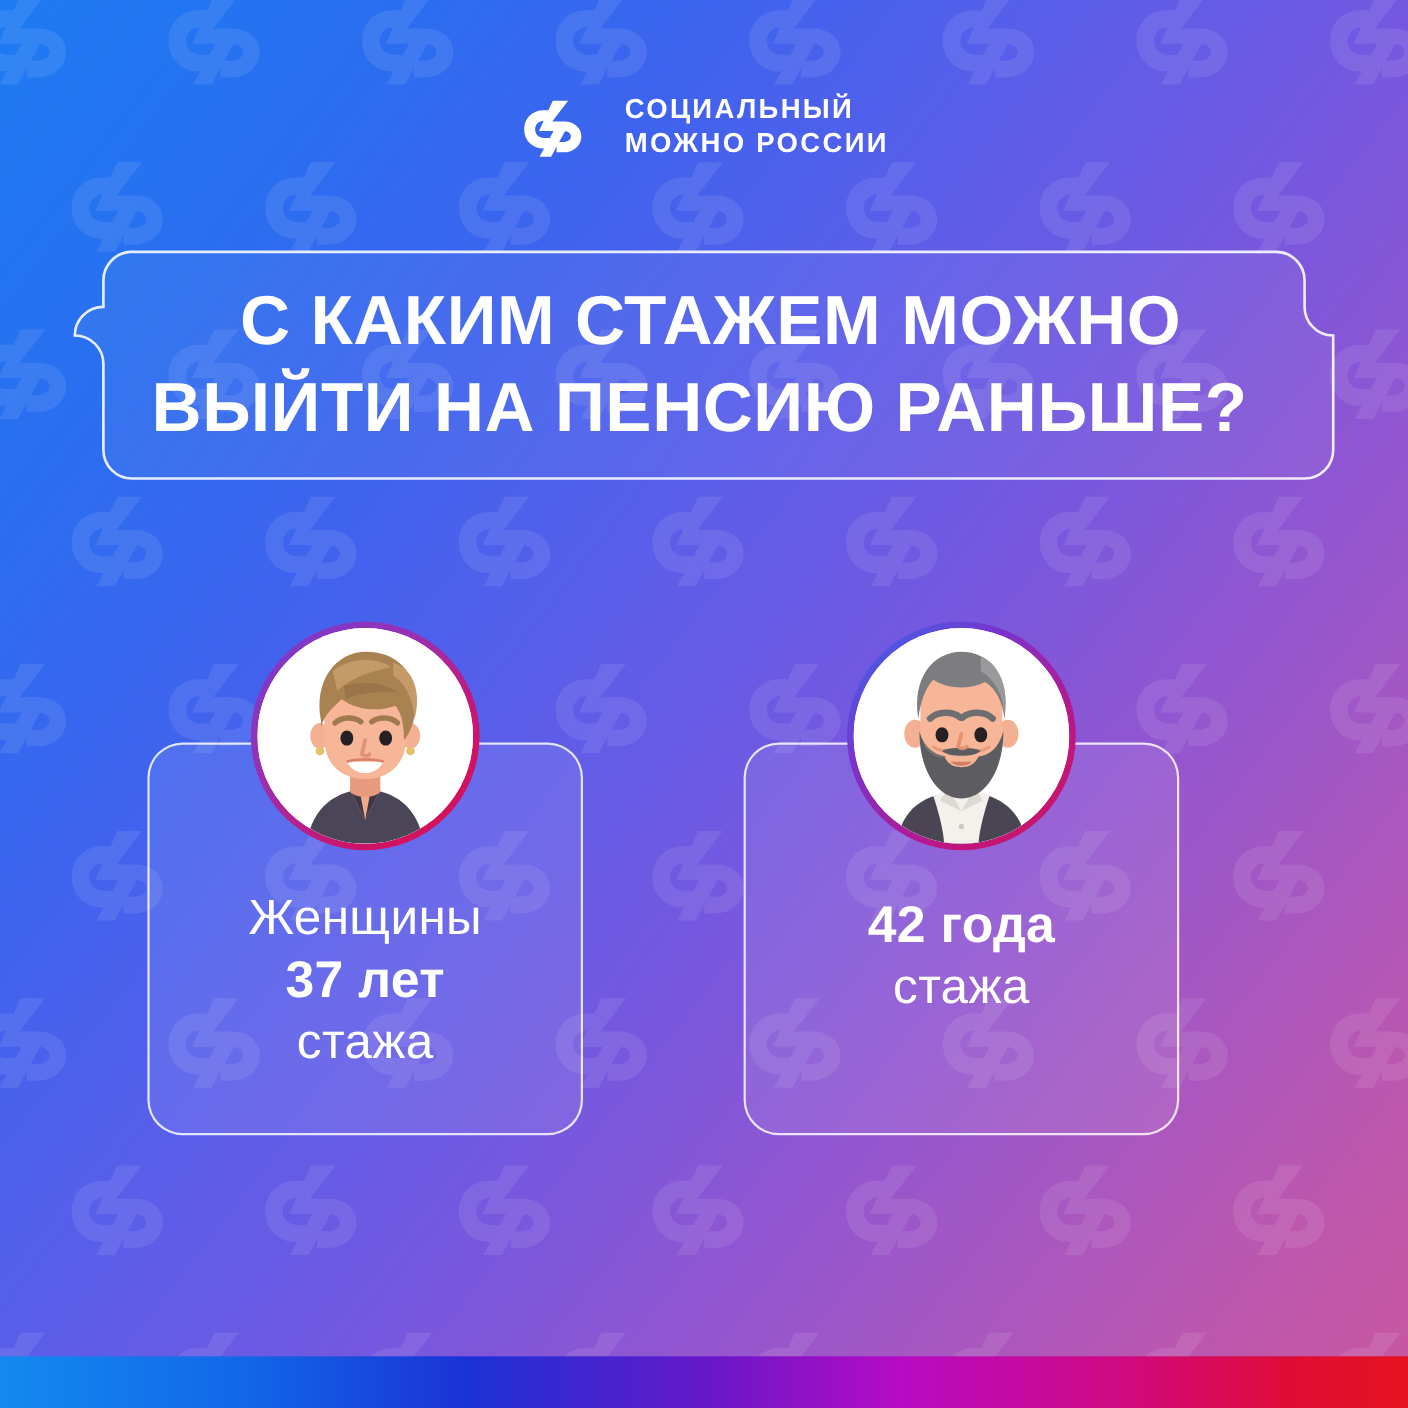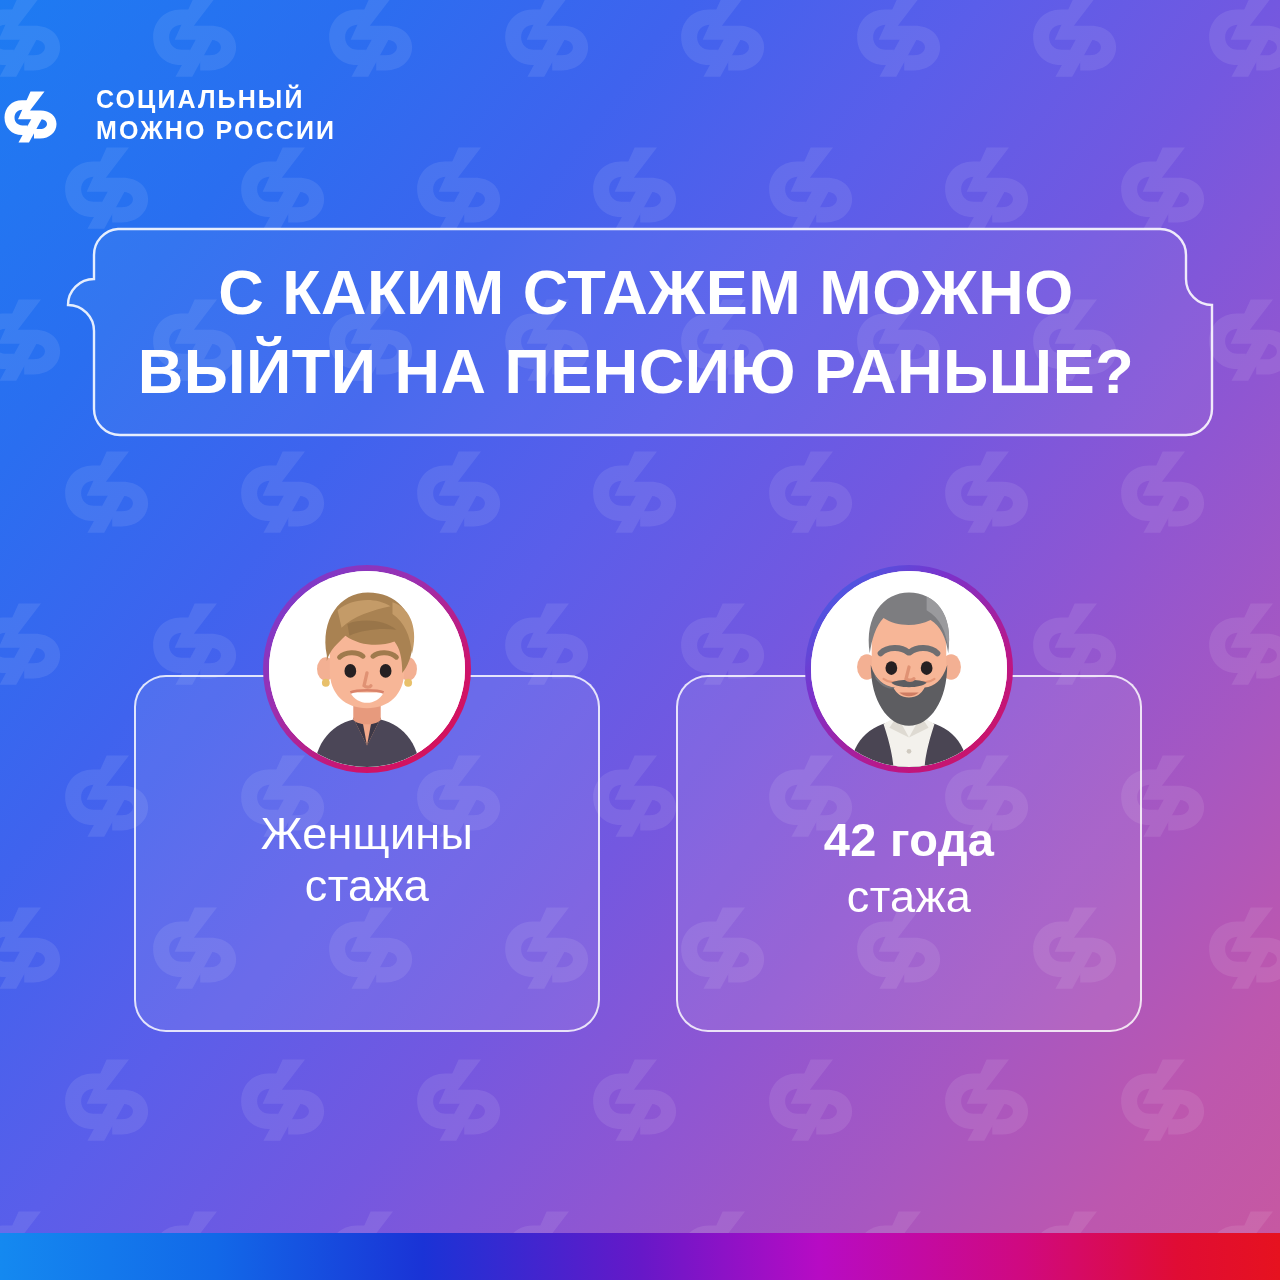--- a/index.html
+++ b/index.html
@@ -41,20 +41,21 @@
   .wm svg { width: 100%; height: 100%; display: block; }
 
   
   .brand {
     position: absolute;
     top: 82px;
     left: 0;
     right: 0;
     display: flex;
     align-items: center;
+    justify-content: center;
     gap: 22px;
   }
   .brand-mark { width: 74px; height: 66px; flex: 0 0 auto; }
   .brand-mark svg { width: 100%; height: 100%; display: block; }
   .brand-words {
     display: flex;
     flex-direction: column;
     color: #ffffff;
     font-weight: 700;
     font-size: 25px;
@@ -91,21 +92,21 @@
     text-align: center;
     white-space: nowrap;
   }
   .title-line-1 { transform: translateX(6px); }
   .title-line-2 { transform: translateX(-4px); text-align: center; }
 
   
   .card {
     position: absolute;
     top: 675px;
-    width: 466px;
+    width: 396px;
     height: 357px;
     border: 2px solid rgba(255,255,255,.82);
     border-radius: 32px;
     background: rgba(255,255,255,.085);
     box-sizing: border-box;
   }
   .card-left  { left: 134px; }
   .card-right { left: 676px; }
 
   .card-body {
@@ -872,20 +873,21 @@
           <path d="M83 124 C90 138 110 138 117 124 Z" fill="#ffffff"></path>
           <path d="M83 124 C90 121 110 121 117 124" stroke="#d9836a" stroke-width="2.6" fill="none"></path>
 
           <circle cx="58" cy="114" r="4" fill="#e8c06a"></circle>
           <circle cx="142" cy="114" r="4" fill="#e8c06a"></circle>
         </svg>
       </div>
     </div>
     <div class="card-body">
       <div class="row-gender">Женщины</div>
+      <div class="row-amount">37 лет</div>
       <div class="row-suffix">стажа</div>
     </div>
   </div>
 
   <div class="card card-right">
     <div class="avatar avatar-b">
       <div class="avatar-inner">
         <svg viewBox="0 0 200 200" xmlns="http://www.w3.org/2000/svg" aria-hidden="true">
           <rect width="200" height="200" fill="#ffffff"></rect>
 

